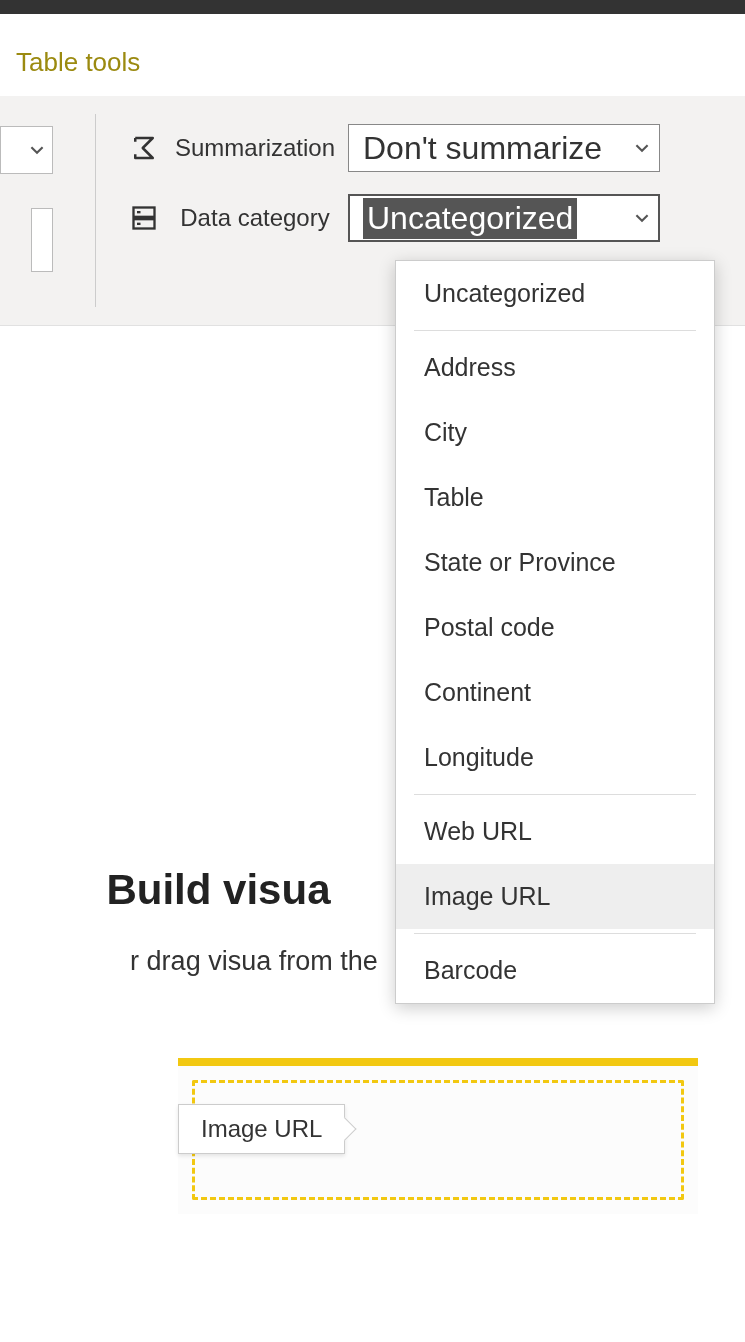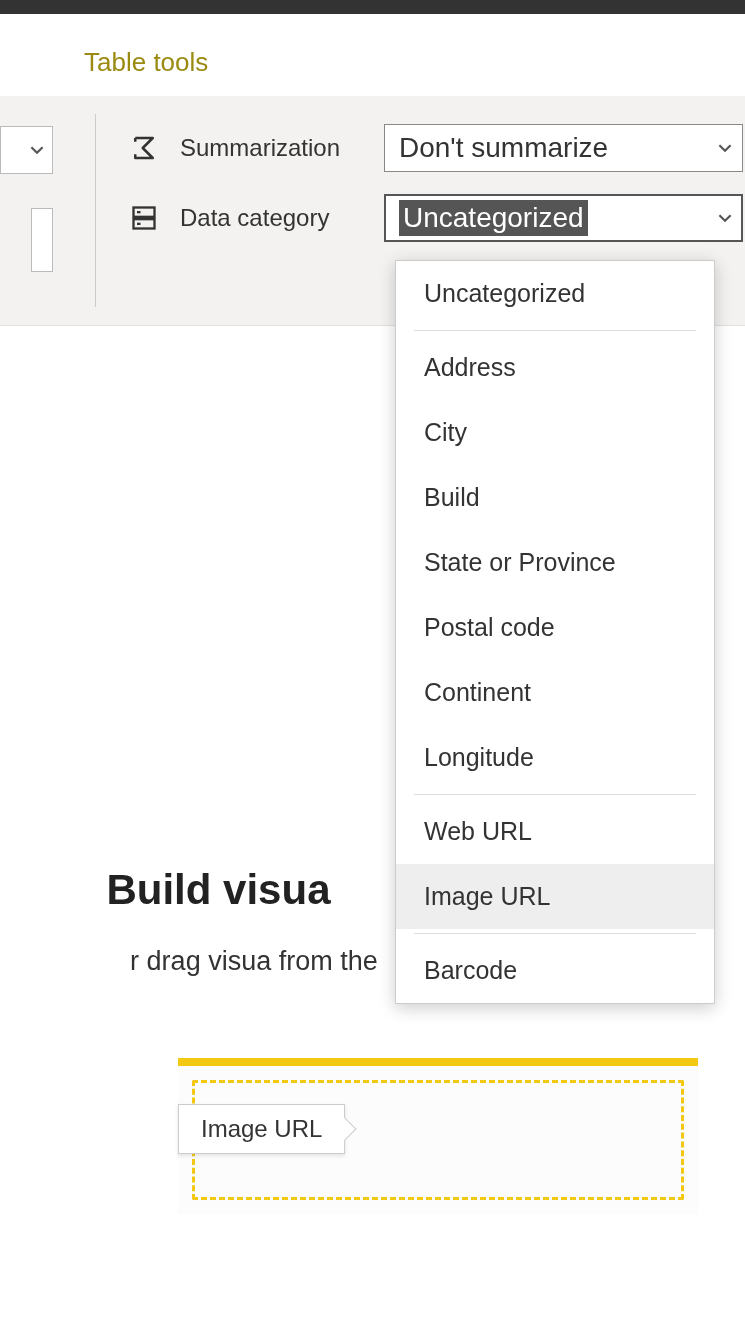--- a/index.html
+++ b/index.html
@@ -16,27 +16,26 @@
     background: #333;
   }
   .tabs {
     display: flex;
     background: #fff;
     align-items: flex-end;
     height: 82px;
     border-bottom: none;
   }
   .tab {
-    padding: 24px 30px 18px 36px;
+    padding: 24px 30px 18px 16px;
     font-size: 26px;
     color: #9b8a10;
     font-weight: 400;
     cursor: pointer;
     position: relative;
-    margin-left: 48px;
   }
   .tab.active::after {
     content: "";
     position: absolute;
     left: 30px; right: 30px; bottom: 0;
     height: 6px;
     background: #f2c811;
   }
   .ribbon {
     background: #f3f2f1;
@@ -72,43 +71,43 @@
     background: #ccc;
     margin: 18px 0 18px 42px;
   }
   .ribbon-group {
     padding: 28px 0 0 30px;
     position: relative;
   }
   .ribbon-row {
     display: flex;
     align-items: center;
-    gap: 18px;
     margin-bottom: 22px;
+    text-align: center;
   }
   .ribbon-icon {
     width: 36px;
     display: flex;
     justify-content: center;
   }
   .ribbon-label {
     font-size: 24px;
     color: #333;
     width: 186px;
   }
   .ribbon-select {
     border: 1px solid #888;
     background: #fff;
     height: 48px;
-    width: 359px;
+    width: 312px;
     display: flex;
     align-items: center;
     justify-content: space-between;
     padding: 0 10px 0 14px;
-    font-size: 28px;
+    font-size: 32px;
     color: #333;
   }
   .ribbon-select.focused {
     border: 2px solid #555;
     padding: 0 9px 0 13px;
   }
   .ribbon-select.focused .select-value {
     background: #555;
     color: #fff;
     padding: 2px 4px;
@@ -274,21 +273,21 @@
     <div class="dropzone-dash"></div>
   </div>
   <div class="tooltip">Image URL</div>
 </div>
 
 <div class="dropdown-menu">
   <div class="dropdown-item">Uncategorized</div>
   <div class="dropdown-div"></div>
   <div class="dropdown-item">Address</div>
   <div class="dropdown-item">City</div>
-  <div class="dropdown-item">Build</div>
+  <div class="dropdown-item">Table</div>
   <div class="dropdown-item">State or Province</div>
   <div class="dropdown-item">Postal code</div>
   <div class="dropdown-item">Continent</div>
   <div class="dropdown-item">Longitude</div>
   <div class="dropdown-div"></div>
   <div class="dropdown-item">Web URL</div>
   <div class="dropdown-item hover">Image URL</div>
   <div class="dropdown-div"></div>
   <div class="dropdown-item">Barcode</div>
 </div>

